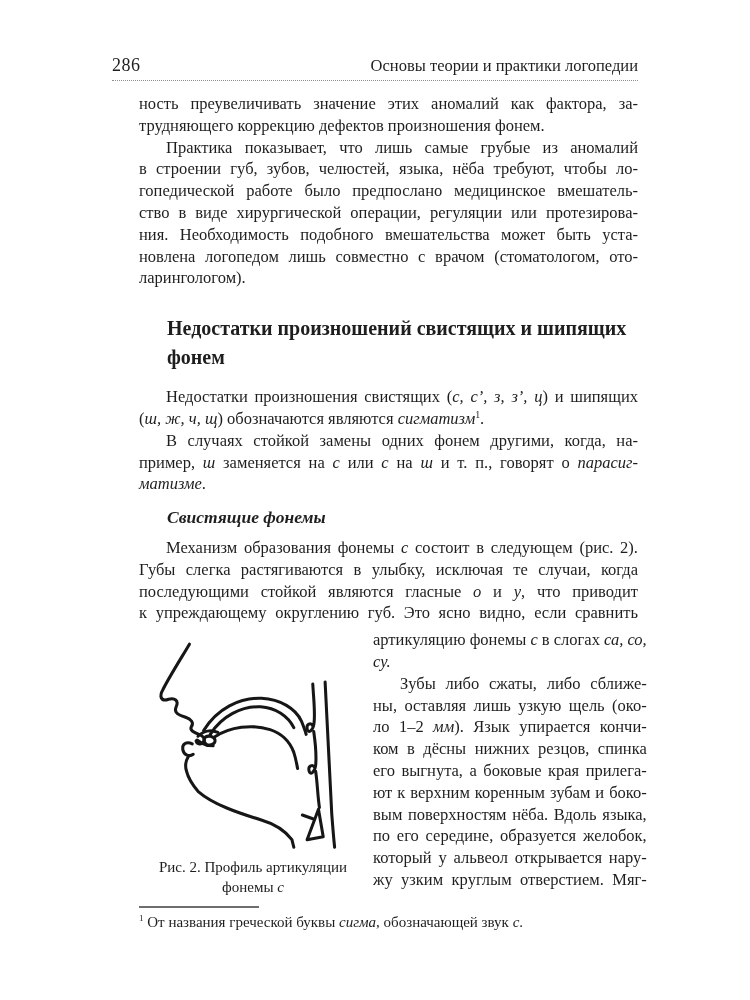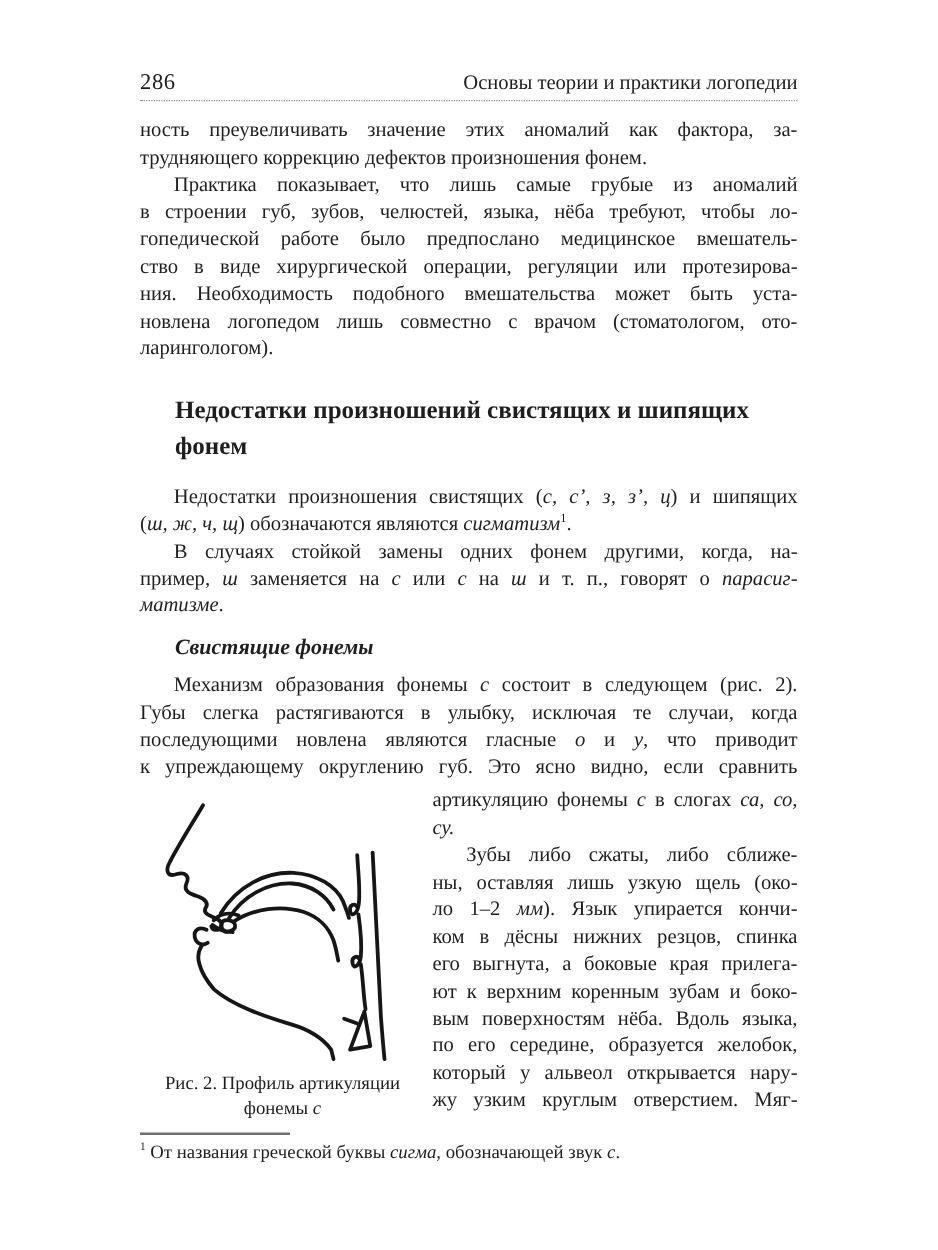--- a/index.html
+++ b/index.html
@@ -9,21 +9,21 @@
     color:#1e1e1e;
     border-radius:21px;
   }
   .content { position:absolute; left:112px; top:55px; width:526px; }
 
   .pg-header { display:flex; justify-content:space-between; align-items:baseline; }
   .page-num { font-size:18px; letter-spacing:0.5px; }
   .run-title { font-size:16.5px; }
   .hrule { border-bottom:1.6px dotted #8f8f8f; margin-top:4px; height:0; }
 
-  .bodytext { margin-top:12px; font-size:16.5px; line-height:21.8px; }
+  .bodytext { margin-top:12px; font-size:16.5px; line-height:21.8px;margin-left:27px; }
   .tl { white-space:nowrap; min-height:21.8px; }
   .jst { text-align:justify; text-align-last:justify; }
   .ind .tl:first-child { text-indent:27px; }
   .it { font-style:italic; }
   .bd { font-weight:normal; }
   sup { font-size:0.6em; line-height:0; }
 
   .hd { font-size:20px; font-weight:bold; line-height:29px; padding-left:28px; margin:25px 0 14px 0; }
   .hd .tl { min-height:29px; }
   .subhd { font-size:17.5px; font-weight:bold; font-style:italic; padding-left:28px; margin:12px 0 8px 0; }
@@ -81,21 +81,21 @@
           <div class="tl jst"><span>В случаях стойкой замены одних фонем другими, когда, на-</span></div>
           <div class="tl jst"><span>пример, </span><span class="it">ш</span><span> заменяется на </span><span class="it">с</span><span> или </span><span class="it">с</span><span> на </span><span class="it">ш</span><span> и т. п., говорят о </span><span class="it bd">парасиг-</span></div>
           <div class="tl"><span class="it bd">матизме</span><span>.</span></div>
         </div>
 
       <div class="subhd">Свистящие фонемы</div>
 
       <div class="ind">
           <div class="tl jst"><span>Механизм образования фонемы </span><span class="it">с</span><span> состоит в следующем (рис. 2).</span></div>
           <div class="tl jst"><span>Губы слегка растягиваются в улыбку, исключая те случаи, когда</span></div>
-          <div class="tl jst"><span>последующими новлена являются гласные </span><span class="it">о</span><span> и </span><span class="it">у</span><span>, что приводит</span></div>
+          <div class="tl jst"><span>последующими стойкой являются гласные </span><span class="it">о</span><span> и </span><span class="it">у</span><span>, что приводит</span></div>
           <div class="tl jst"><span>к упреждающему округлению губ. Это ясно видно, если сравнить</span></div>
         </div>
 
       <div class="fig-row">
         <figure class="fig-block" style="margin:0">
           <svg class="fig-svg" viewBox="0 0 240 235" width="228" height="223" xmlns="http://www.w3.org/2000/svg">
             <g stroke="#161616" fill="none" stroke-width="3.2" stroke-linecap="round" stroke-linejoin="round">
 
               <path d="M 53 16 C 46 28, 32 50, 25 64 C 21 71, 23 77, 31 74 C 38 72, 42 76, 39 82 C 36 89, 43 91, 49 93 C 55 95, 58 99, 55 103 C 53 107, 58 109, 63 111 C 68 113, 70 116, 68 119 C 66 122, 61 122, 60 118"></path>
 

